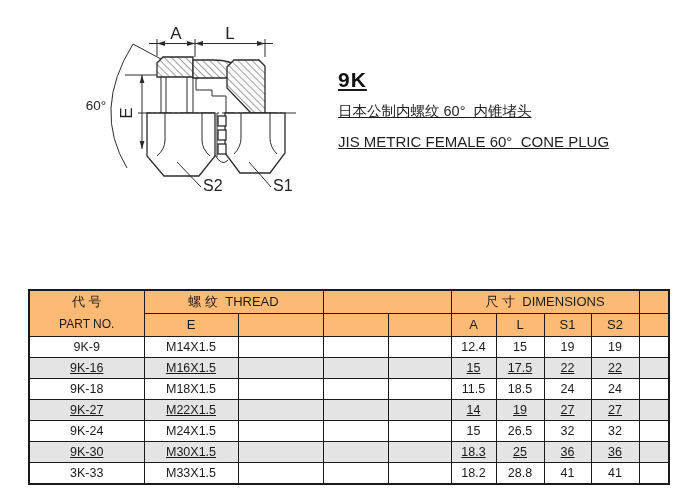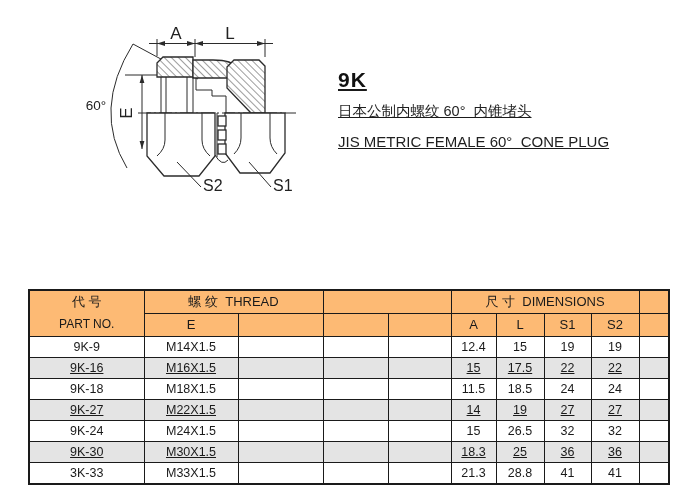--- a/index.html
+++ b/index.html
@@ -222,21 +222,21 @@
         <td>36</td>
         <td>36</td>
         <td></td>
       </tr>
       <tr>
         <td>3K-33</td>
         <td>M33X1.5</td>
         <td></td>
           <td></td>
           <td></td>
-        <td>21.3</td>
+        <td>18.2</td>
         <td>28.8</td>
         <td>41</td>
         <td>41</td>
         <td></td>
       </tr>
     </tbody>
   </table>
 </div>
 
 </body></html>

